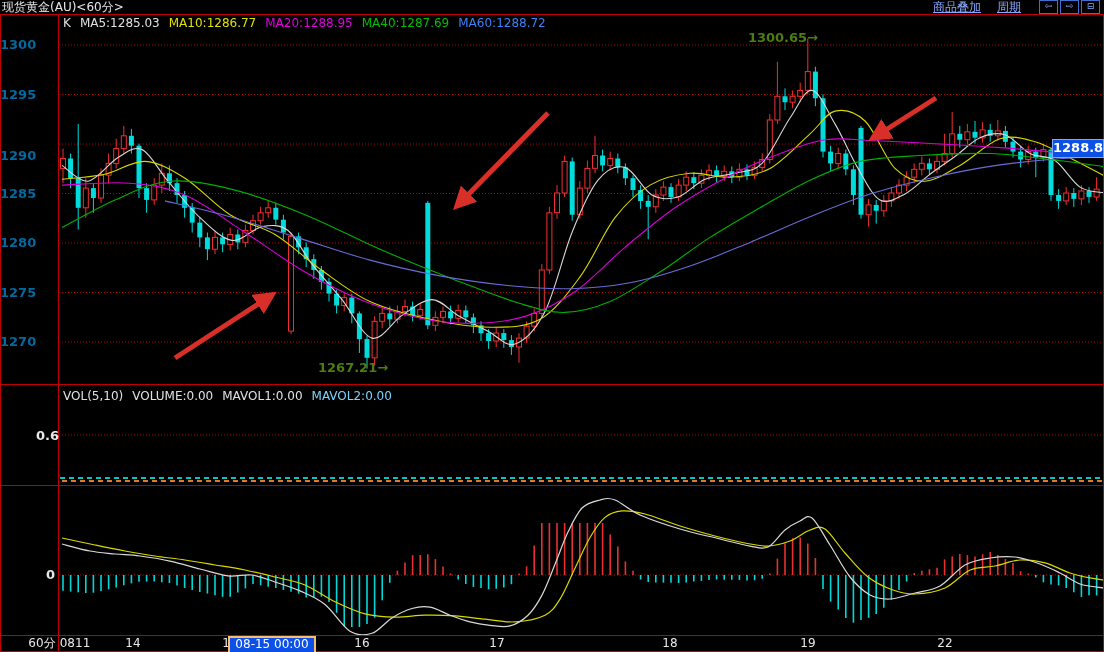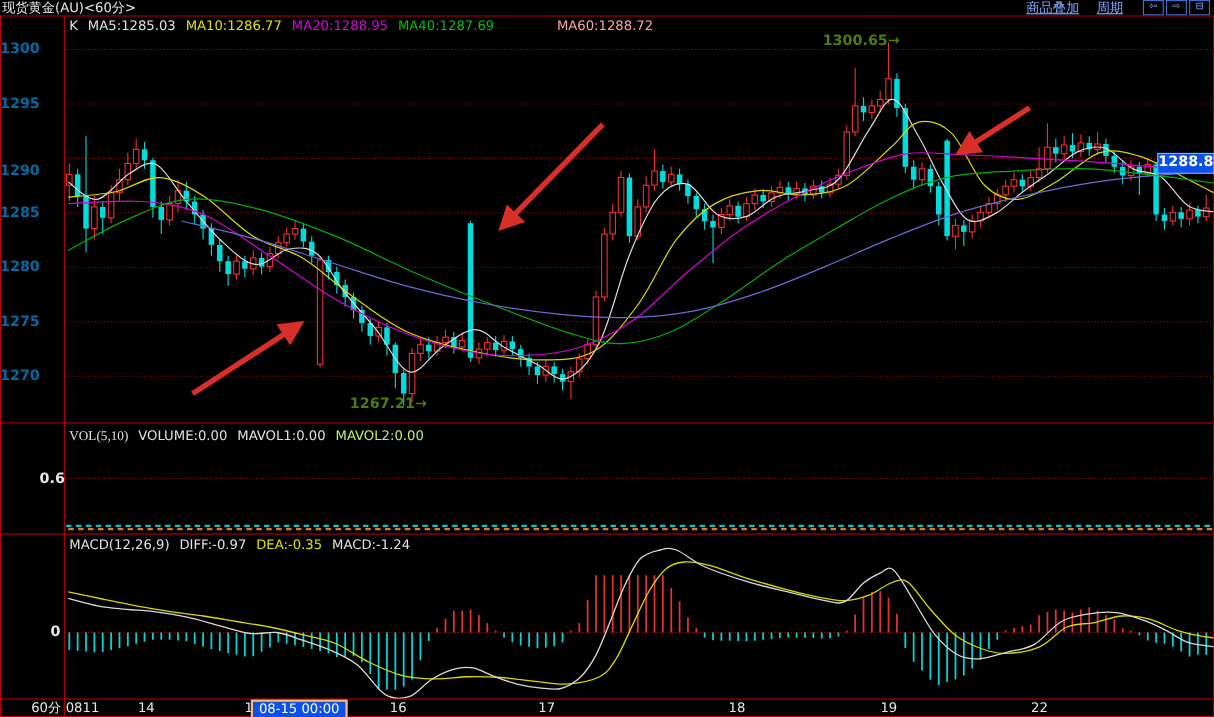--- a/index.html
+++ b/index.html
@@ -480,23 +480,22 @@
       <line x1="0" y1="635.5" x2="1104" y2="635.5" stroke="#c00000" stroke-width="1"></line>
       <line x1="0" y1="651.5" x2="1104" y2="651.5" stroke="#c00000" stroke-width="1"></line>
       <line x1="0.5" y1="14" x2="0.5" y2="651" stroke="#c00000" stroke-width="1"></line>
       <line x1="1103.5" y1="14" x2="1103.5" y2="651" stroke="#c00000" stroke-width="1"></line>
       <line x1="58.5" y1="14" x2="58.5" y2="651" stroke="#c00000" stroke-width="1"></line>
       <line x1="175" y1="358" x2="272" y2="295" stroke="#d83028" stroke-width="5" marker-end="url(#ah)"></line>
       <line x1="548" y1="113" x2="457" y2="206" stroke="#d83028" stroke-width="5" marker-end="url(#ah)"></line>
       <line x1="936" y1="98" x2="873" y2="138" stroke="#d83028" stroke-width="5" marker-end="url(#ah)"></line>
     </svg>
 
-  <div id="krow" class="row-labels" style="top:17px"><span style="color: rgb(224, 224, 224);">K</span><span style="color: rgb(224, 224, 224);">MA5:1285.03</span><span style="color: rgb(224, 224, 0);">MA10:1286.77</span><span style="color: rgb(224, 0, 224);">MA20:1288.95</span><span style="color: rgb(0, 192, 0);">MA40:1287.69</span><span style="color: #fca5a5; margin-left: 48px;">MA60:1288.72</span></div>
-  <div id="vrow" class="row-labels" style="top:390px"><span style="color: rgb(224, 224, 224); font-family: Liberation Serif, serif;">VOL(5,10)</span><span style="color: rgb(224, 224, 224);">VOLUME:0.00</span><span style="color: rgb(224, 224, 224);">MAVOL1:0.00</span><span style="color: #bef264;">MAVOL2:0.00</span></div>
-  <div id="mrow" class="row-labels" style="top:489px"><span style="color: rgb(224, 224, 224);">MACD(12,26,9)</span><span style="color: rgb(224, 224, 224);">DIFF:-0.97</span><span style="color: rgb(224, 224, 0);">DEA:-0.35</span><span style="color: rgb(224, 224, 224);">MACD:-1.24</span></div>
+  <div id="krow" class="row-labels" style="top:17px"><span style="color: rgb(224, 224, 224);">K</span><span style="color: rgb(224, 224, 224);">MA5:1285.03</span><span style="color: rgb(224, 224, 0);">MA10:1286.77</span><span style="color: rgb(224, 0, 224);">MA20:1288.95</span><span style="color: rgb(0, 192, 0);">MA40:1287.69</span><span style="color: #3b82f6;">MA60:1288.72</span></div>
+  <div id="vrow" class="row-labels" style="top:390px"><span style="color: rgb(224, 224, 224);">VOL(5,10)</span><span style="color: rgb(224, 224, 224);">VOLUME:0.00</span><span style="color: rgb(224, 224, 224);">MAVOL1:0.00</span><span style="color: #7dd3fc;">MAVOL2:0.00</span></div>
 
   <div id="ylabs">
       <div class="ylab" style="top: 37px;">1300</div>
       <div class="ylab" style="top: 86.5px;">1295</div>
       <div class="ylab" style="top: 136px; margin-top: 12px;">1290</div>
       <div class="ylab" style="top: 185.5px;">1285</div>
       <div class="ylab" style="top: 235px;">1280</div>
       <div class="ylab" style="top: 284.5px;">1275</div>
       <div class="ylab" style="top: 334px;">1270</div>
     </div>

